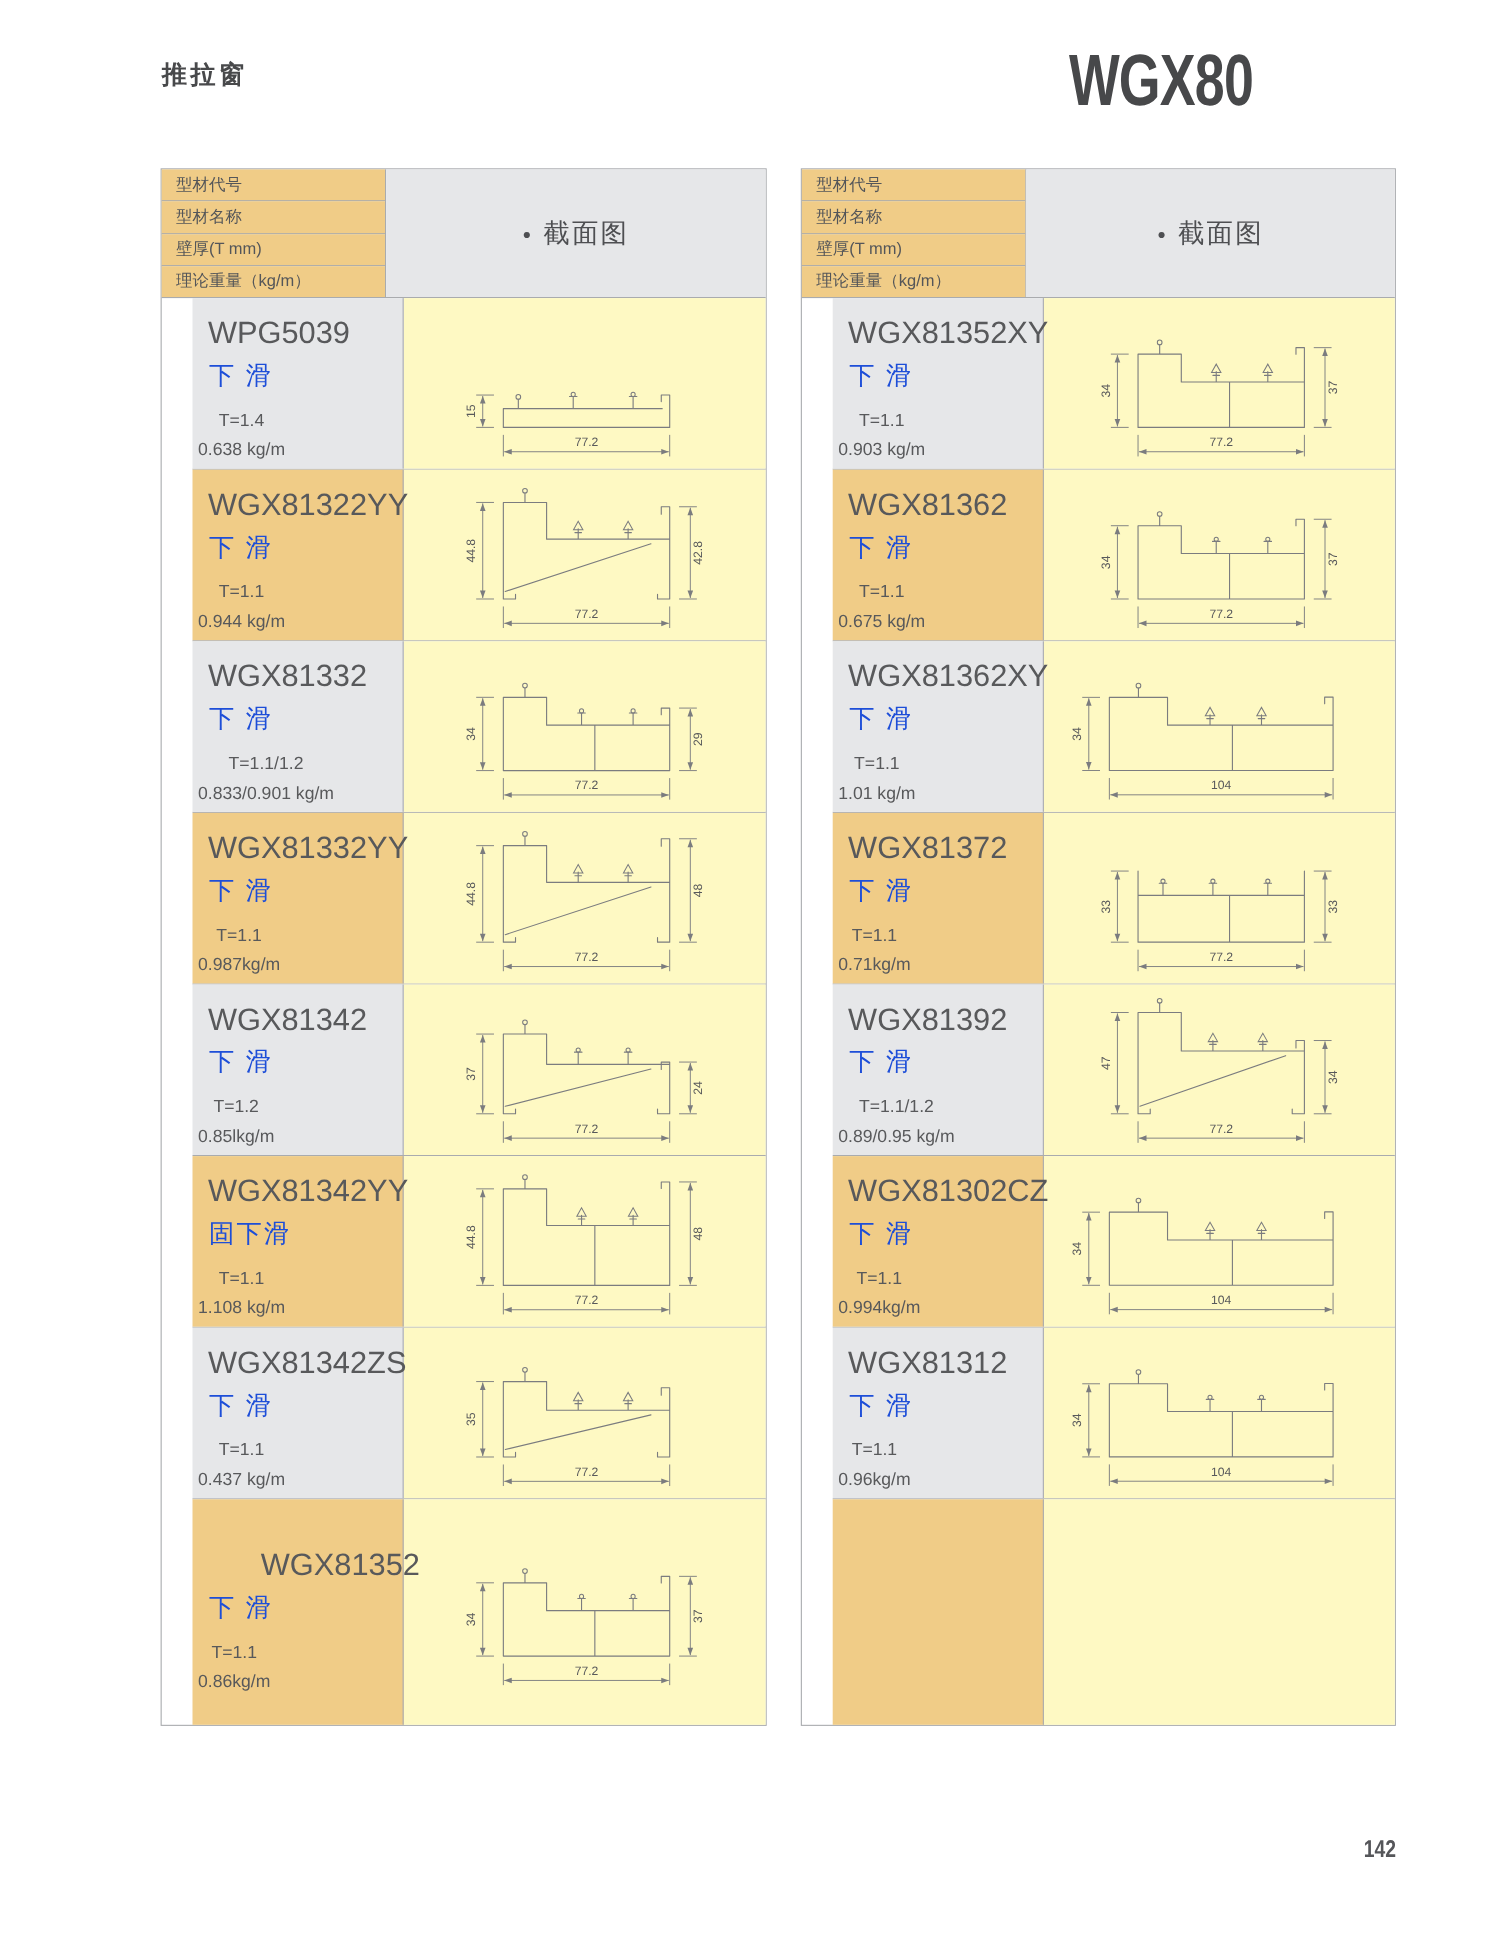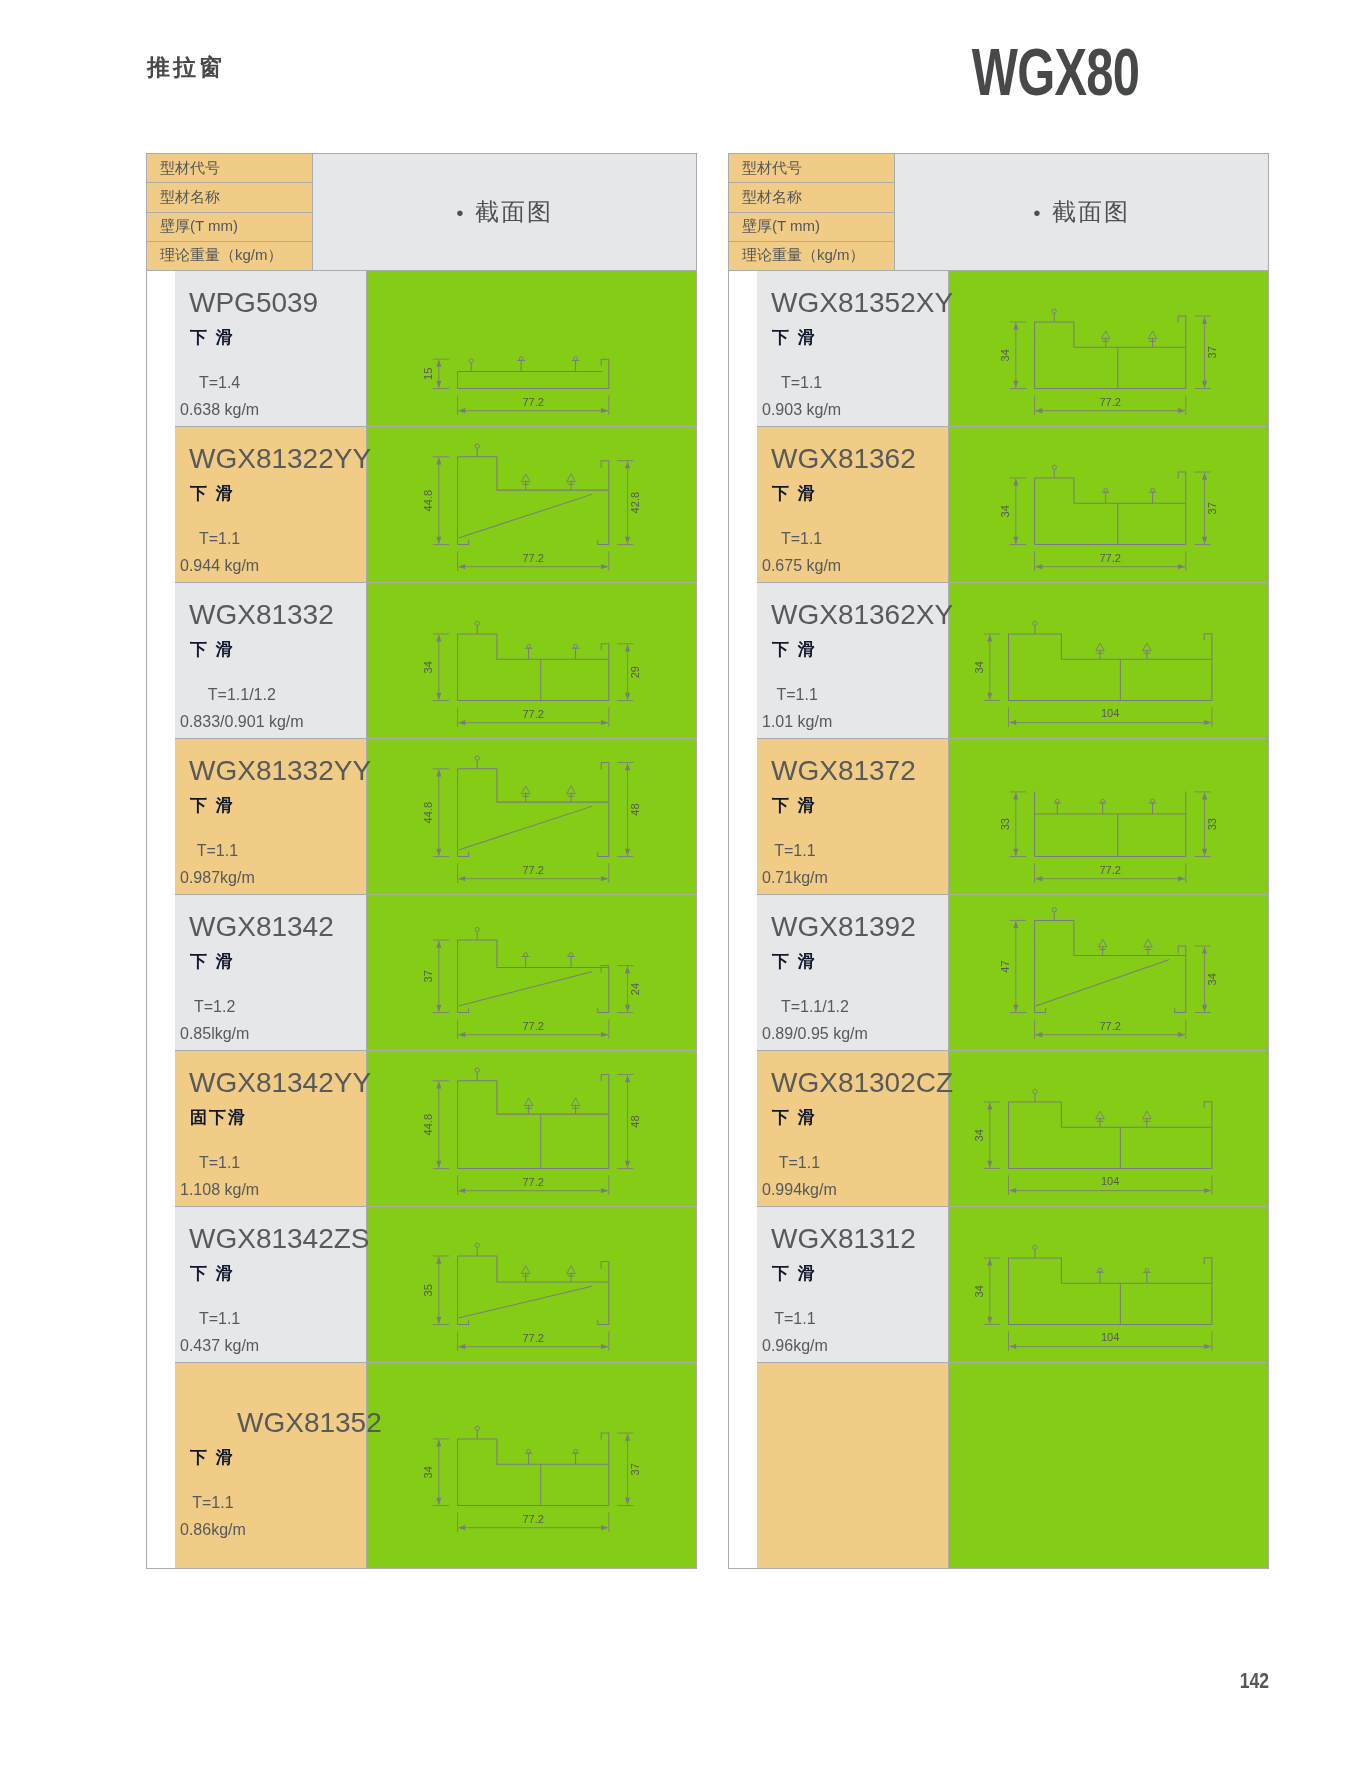--- a/index.html
+++ b/index.html
@@ -8,38 +8,38 @@
   .page-category{position:absolute;left:147px;top:52px;font-size:23px;font-weight:600;
         letter-spacing:3px;color:#48494B;}
   .series{position:absolute;top:34px;right:219px;font-size:66px;font-weight:700;
         color:#47484A;transform:scaleX(0.74);transform-origin:100% 50%;letter-spacing:-1px;}
   .page-number{position:absolute;left:1236px;top:1668px;font-size:22px;font-weight:700;
         color:#55565A;transform:scaleX(0.8);}
   .ptable{position:absolute;top:153px;border:1px solid #A9ABAE;box-sizing:border-box;background:#fff;}
   .t-left{left:146px;width:551px;}
   .t-right{left:728px;width:541px;}
   .thead{display:flex;height:116px;border-bottom:1px solid #A9ABAE;}
-  .hlabels{width:166px;display:flex;flex-direction:column;border-right:1px solid #A9ABAE;box-sizing:border-box;justify-content:flex-end;}
+  .hlabels{width:204px;display:flex;flex-direction:column;border-right:1px solid #A9ABAE;box-sizing:border-box;justify-content:flex-end;}
   .hcell{flex:1;background:#F0CC87;border-bottom:1px solid #A9ABAE;display:flex;align-items:center;
         padding-left:13px;font-size:15px;color:#545659;}
   .hcell:last-child{border-bottom:none;}
   .hsection{flex:1;background:#E6E7E9;display:flex;align-items:center;justify-content:center;
         font-size:24px;color:#4E4F52;letter-spacing:2px;}
   .bullet{font-size:13px;margin-right:9px;}
   .tbody{display:flex;flex-direction:column;padding-left:28px;}
   .prow{display:flex;height:156px;border-bottom:1px solid #A9ABAE;box-sizing:border-box;}
   .prow.last{height:205px;border-bottom:none;}
   .label-cell{width:192px;border-right:1px solid #A9ABAE;box-sizing:border-box;position:relative;}
   .bg-gray .label-cell{background:#E6E7E9;}
   .bg-tan  .label-cell{background:#F0CC87;}
   .code{position:absolute;top:16px;left:14px;font-size:28px;color:#58595B;white-space:nowrap;}
-  .pname{position:absolute;top:55px;left:15px;font-size:17px;color:#0f172a;letter-spacing:2px;font-weight:bold;}
+  .pname{position:absolute;top:55px;left:15px;font-size:23px;color:#1d4ed8;letter-spacing:2px;}
   .meta{position:absolute;top:98px;left:5px;font-size:16px;color:#58595B;line-height:1.7;text-align:center;}
   .last .code{top:44px;margin-left:48px;} .last .pname{top:83px;} .last .meta{top:126px;}
-  .section-cell{flex:1;display:flex;align-items:center;justify-content:center;background:#84cc16;overflow:hidden;}
+  .section-cell{flex:1;display:flex;align-items:center;justify-content:center;background:#fef9c3;overflow:hidden;}
   svg text{font-family:"Liberation Sans","DejaVu Sans",sans-serif;}
 </style>
 </head>
 <body>
 
 <div class="page">
   <div class="page-category">推拉窗</div>
   <div class="series">WGX80</div>
   <div id="tables">
       <div class="ptable t-left">

